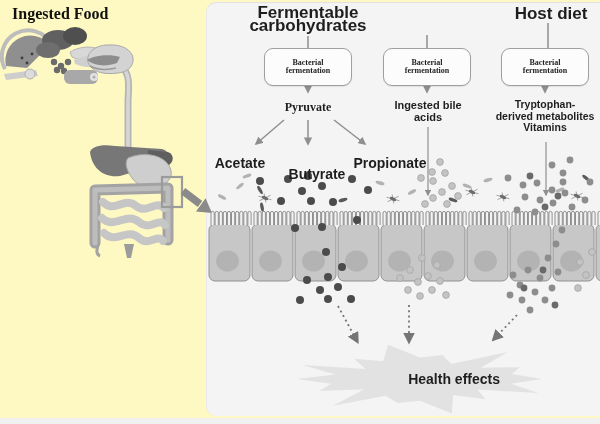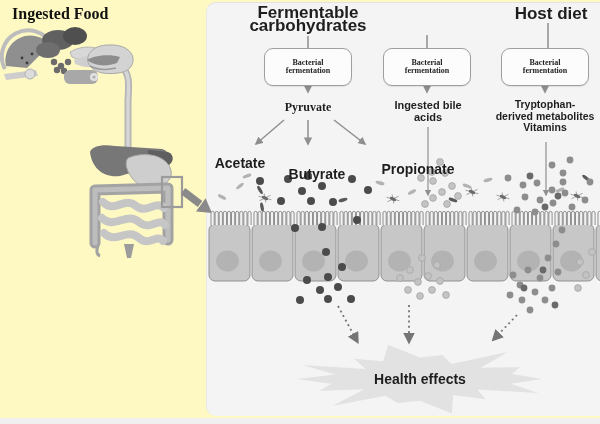--- a/index.html
+++ b/index.html
@@ -309,16 +309,16 @@
 
   <div class="lbl" style="left:258px;top:100px;width:100px;font-size:12px;font-family:Liberation Serif, serif;">Pyruvate</div>
   <div class="lbl prod" style="left:358px;top:99px;">Ingested bile
 acids</div>
   <div class="lbl prod" style="left:475px;top:99px;font-size:10.5px;line-height:11.5px;">Tryptophan-
 derived metabolites
 Vitamins</div>
 
   <div class="lbl scfa" style="left:190px;top:155px;">Acetate</div>
   <div class="lbl scfa" style="left:267px;top:142px;margin-top:24px;">Butyrate</div>
-  <div class="lbl scfa" style="left:340px;top:161px;margin-left:28px;">Propionate</div>
-
-  <div class="lbl" id="health" style="left:340px;top:371px;">Health effects</div>
+  <div class="lbl scfa" style="left:340px;top:155px;">Propionate</div>
+
+  <div class="lbl" id="health" style="left:340px;top:371px;text-align:right;">Health effects</div>
 </div>
 
 </body></html>

